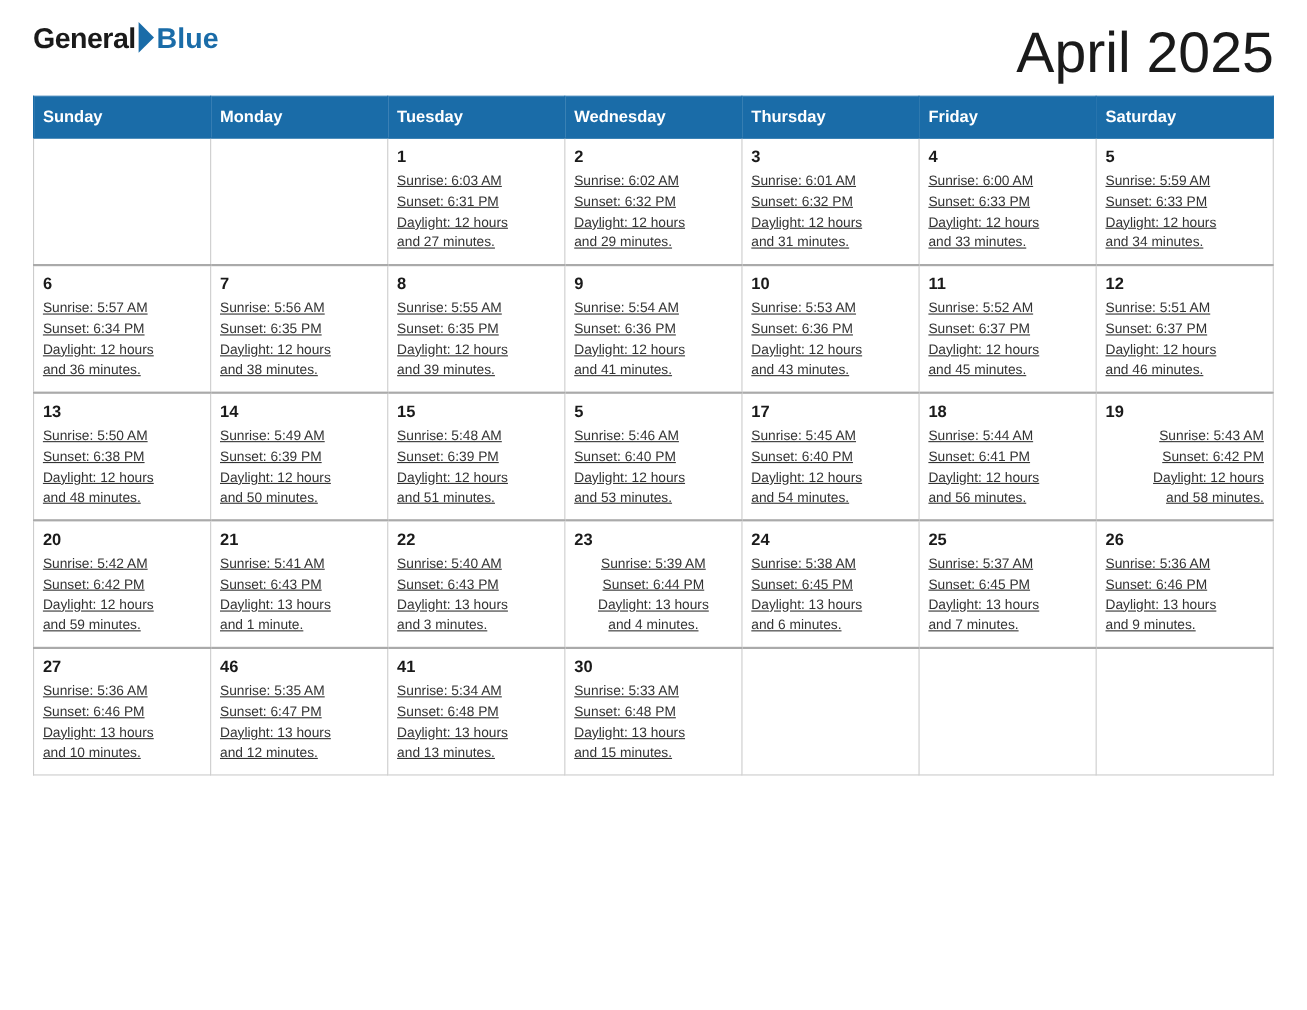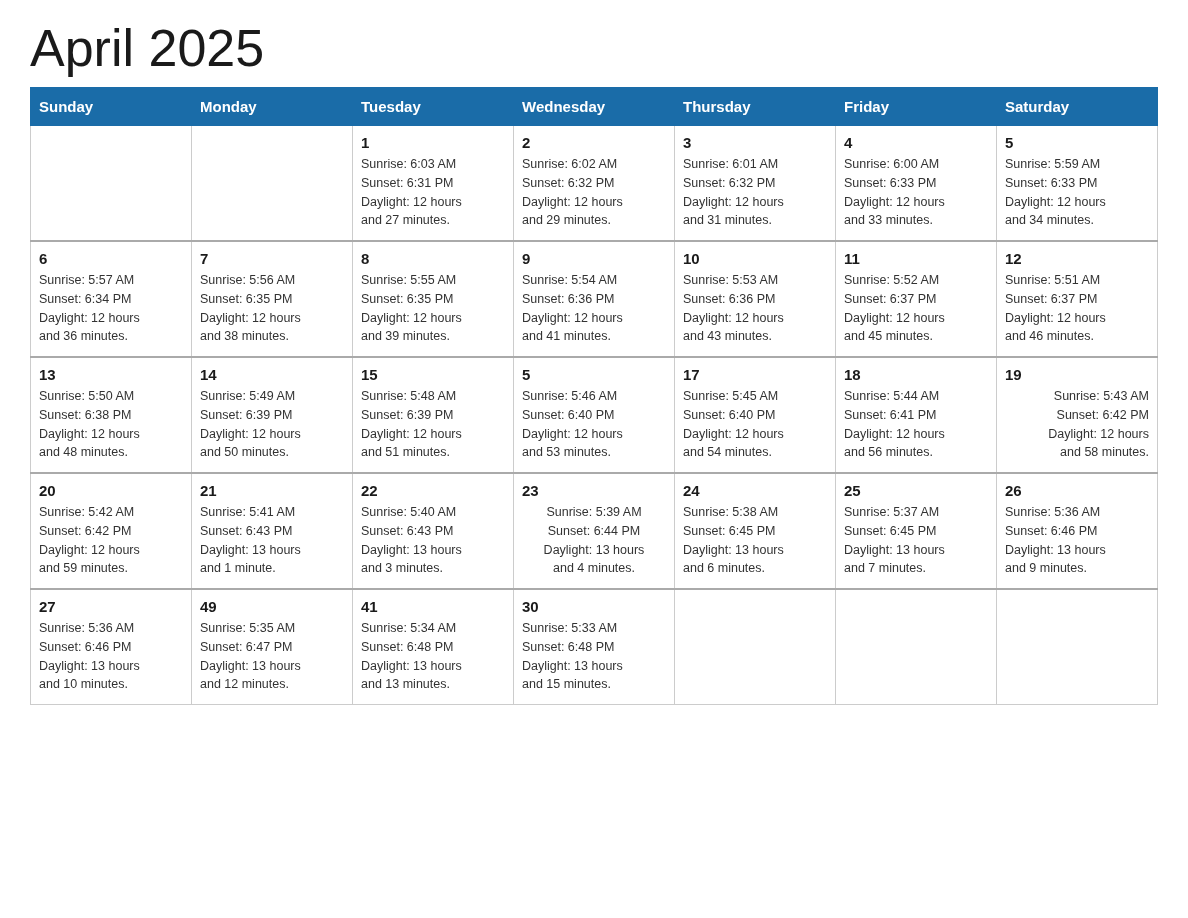--- a/index.html
+++ b/index.html
@@ -86,32 +86,40 @@
       font-size: 15px;
       font-weight: bold;
       color: #1a1a1a;
       display: block;
       margin-bottom: 4px;
     }
     .calendar tbody tr td .day-info {
       font-size: 12.5px;
       color: #333;
       line-height: 1.5;
+      text-decoration: underline;
     }
     .calendar tbody tr td.empty {
       background: #fff;
     }
     .calendar tbody tr:not(:last-child) td {
       border-bottom: 2px solid #aaa;
     }
   </style>
 </head>
 <body>
 
 <div class="header">
+  <div class="logo">
+    <div class="logo-top">
+      <span class="logo-general">General</span>
+      <div class="logo-arrow"></div>
+      <span class="logo-blue">Blue</span>
+    </div>
+  </div>
   <div class="title-section">
     <div class="month-title">April 2025</div>
   </div>
 </div>
 
 <table class="calendar">
   <thead>
     <tr>
     <th>Sunday</th>
         <th>Monday</th>
@@ -317,21 +325,21 @@
       </tr>
       <tr>
         <td>
           <span class="day-num">27</span>
           <div class="day-info" style="white-space: pre-line;">Sunrise: 5:36 AM
 Sunset: 6:46 PM
 Daylight: 13 hours
 and 10 minutes.</div>
         </td>
         <td>
-          <span class="day-num">49</span>
+          <span class="day-num">46</span>
           <div class="day-info" style="white-space: pre-line;">Sunrise: 5:35 AM
 Sunset: 6:47 PM
 Daylight: 13 hours
 and 12 minutes.</div>
         </td>
         <td>
           <span class="day-num">41</span>
           <div class="day-info" style="white-space: pre-line;">Sunrise: 5:34 AM
 Sunset: 6:48 PM
 Daylight: 13 hours

